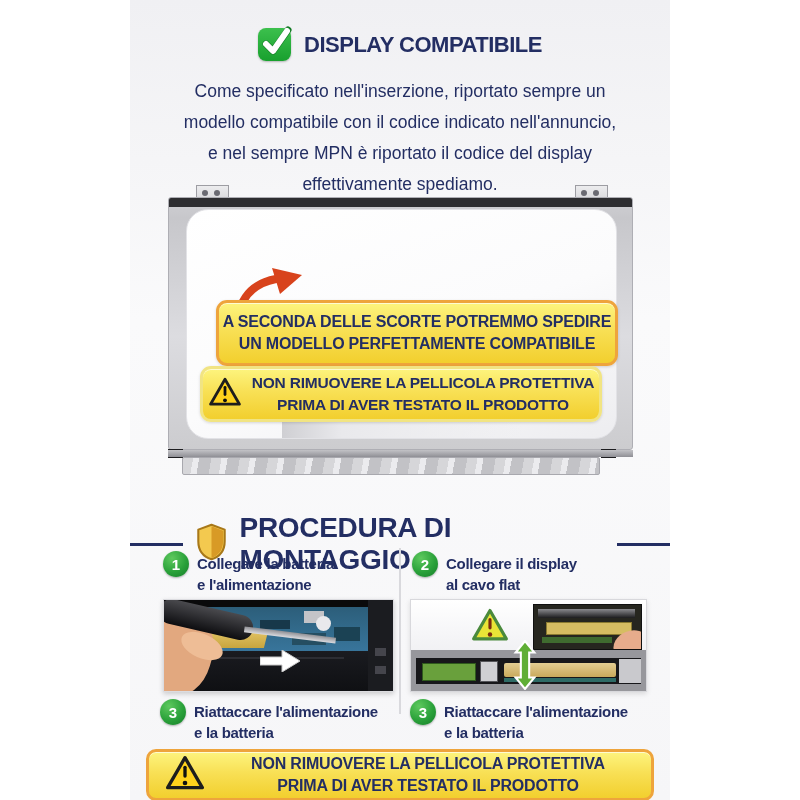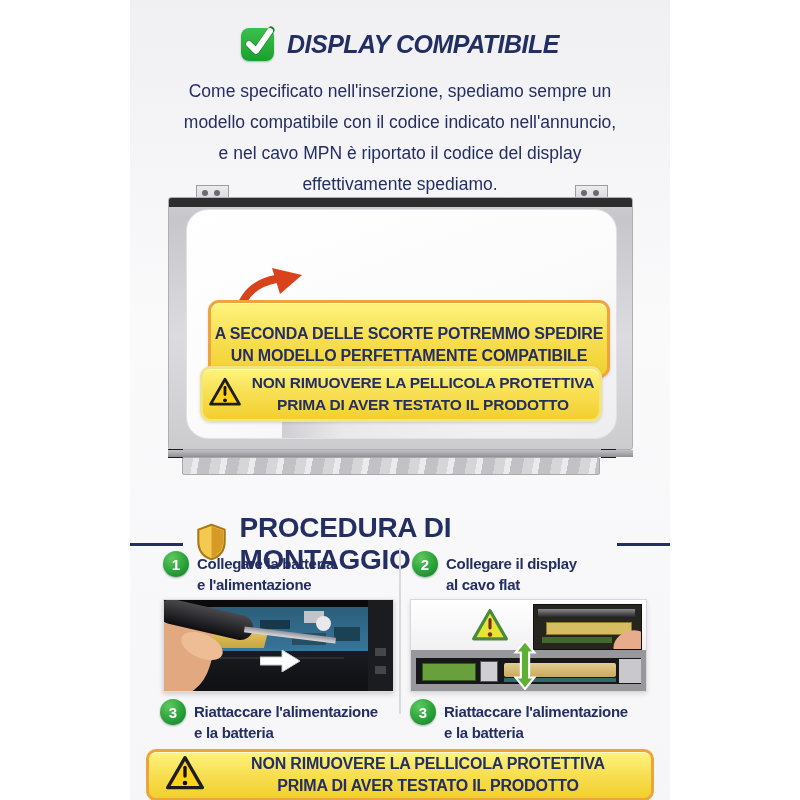--- a/index.html
+++ b/index.html
@@ -6,21 +6,21 @@
   .page{position:relative;width:800px;height:800px;background:#ffffff;overflow:hidden;
         font-family:"Liberation Sans", sans-serif;color:var(--navy,#232e63);}
   .column{position:absolute;left:130px;top:0;width:540px;height:800px;
           background:linear-gradient(180deg,#f0f0f3 0%,#fafafb 40%,#f6f6f8 100%);}
 
   
   .header{position:absolute;left:130px;top:28px;width:540px;display:flex;align-items:center;justify-content:center;gap:13px;}
   .checkbox{position:relative;width:33px;height:33px;border-radius:8px;
             background:linear-gradient(180deg,#3cc04d,#18a02e);box-shadow:0 1px 2px rgba(0,0,0,.25);}
   .checkbox svg{position:absolute;left:1px;top:-4px;overflow:visible;}
-  .page-title{font-size:25px;font-weight:700;letter-spacing:-0.5px;color:var(--navy,#232e63);font-style:italic;}
+  .page-title{font-size:22px;font-weight:700;letter-spacing:-0.5px;color:var(--navy,#232e63);}
 
   
   .intro{position:absolute;left:130px;top:76px;width:540px;text-align:center;
          font-size:17.5px;line-height:31px;color:var(--navy,#232e63);font-weight:500;}
   .intro div{white-space:nowrap;}
 
   
   .panel{position:absolute;left:168px;top:185px;width:465px;height:290px;}
   .bracket{position:absolute;top:0;width:31px;height:28px;
            background:linear-gradient(180deg,#ececee,#c6c6ca);border:1px solid #9d9da3;border-bottom:none;}
@@ -44,21 +44,21 @@
         background:repeating-linear-gradient(100deg,#d6d6d9 0 10px,#ebebee 10px 16px,#c2c2c6 16px 28px);}
 
   
   .banner{position:absolute;border-radius:11px;
           background:linear-gradient(180deg,#fdf47e 0%,#f8e055 45%,#f2cf2e 100%);
           box-shadow:inset 0 1px 0 rgba(255,255,255,.65),0 1px 3px rgba(0,0,0,.15);}
   .banner.orange{border:3px solid var(--banner-border-orange,#eea43c);}
   .banner.pale{border:3px solid var(--banner-border-pale,#f1e483);}
   .banner .btxt{font-weight:700;color:var(--navy,#232e63);text-align:center;
           font-size:16px;line-height:22px;letter-spacing:-0.2px;}
-  .banner1{left:208px;top:300px;width:396px;height:52px;padding-top:20px;}
+  .banner1{left:216px;top:300px;width:396px;height:52px;padding-top:8px;}
   .banner2{left:200px;top:366px;width:396px;height:50px;display:flex;align-items:center;justify-content:center;gap:10px;}
   .banner2 .btxt{font-size:15.5px;}
   .red-arrow{position:absolute;left:228px;top:266px;}
 
   
   .proc-header{position:absolute;left:130px;top:512px;width:540px;display:flex;align-items:center;justify-content:center;gap:12px;}
   .hline{width:56px;height:3px;background:var(--navy,#232e63);}
   .proc-title{font-size:28px;font-weight:700;letter-spacing:-0.3px;color:var(--navy,#232e63);}
 
   
@@ -134,23 +134,23 @@
     <span class="checkbox">
       <svg width="34" height="38" viewBox="0 0 34 38">
         <path d="M7 20 L14 27 L29 6" fill="none" stroke="#127a24" stroke-width="7" stroke-linecap="round" stroke-linejoin="round"></path>
         <path d="M7 20 L14 27 L28 7" fill="none" stroke="#ffffff" stroke-width="6" stroke-linecap="round" stroke-linejoin="round"></path>
       </svg>
     </span>
     <span class="page-title">DISPLAY COMPATIBILE</span>
   </div>
 
   <div class="intro">
-    <div>Come specificato nell'inserzione, spediamo sempre un</div>
+    <div>Come specificato nell'inserzione, riportato sempre un</div>
     <div>modello compatibile con il codice indicato nell'annuncio,</div>
-    <div>e nel cavo MPN è riportato il codice del display</div>
+    <div>e nel sempre MPN è riportato il codice del display</div>
     <div>effettivamente spediamo.</div>
   </div>
 
   <div class="panel">
     <div class="bracket bl">
         <i class="h1"></i>
         <i class="h2"></i>
       </div>
     <div class="bracket br">
         <i class="h1"></i>

